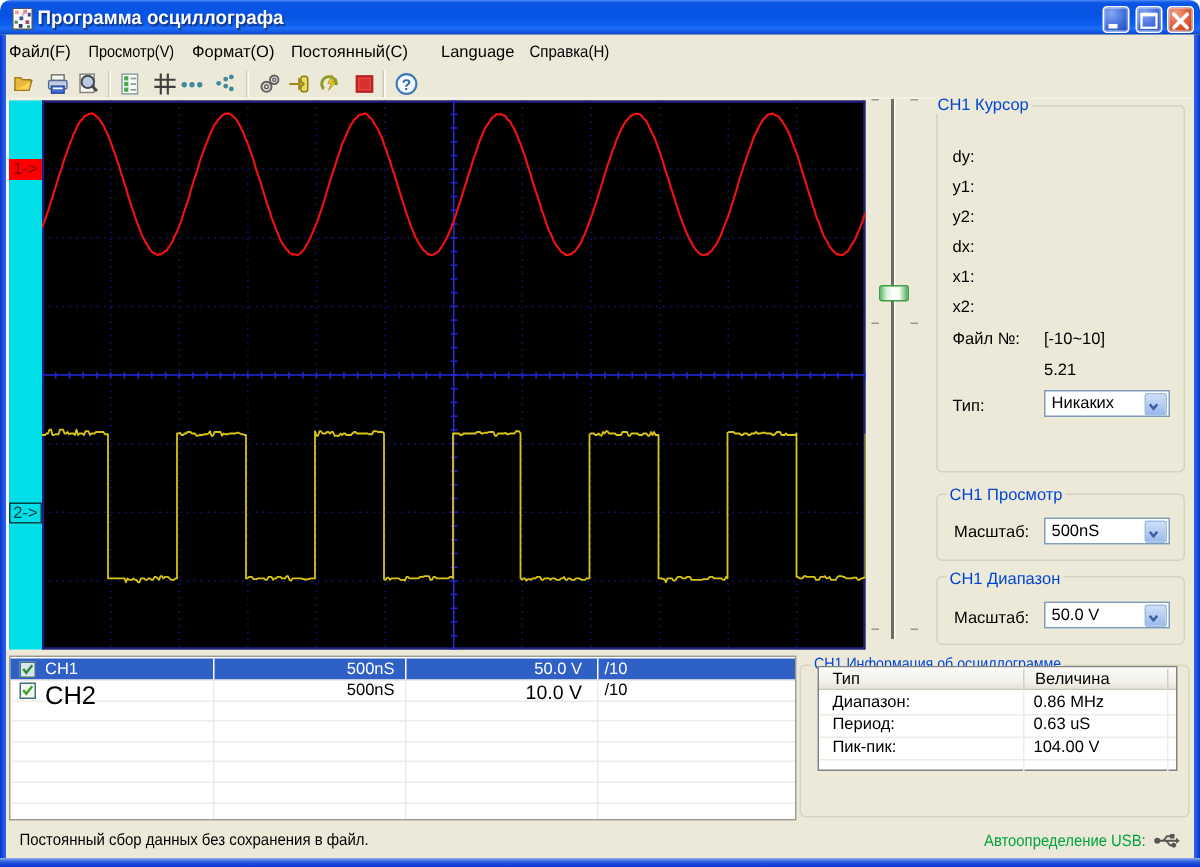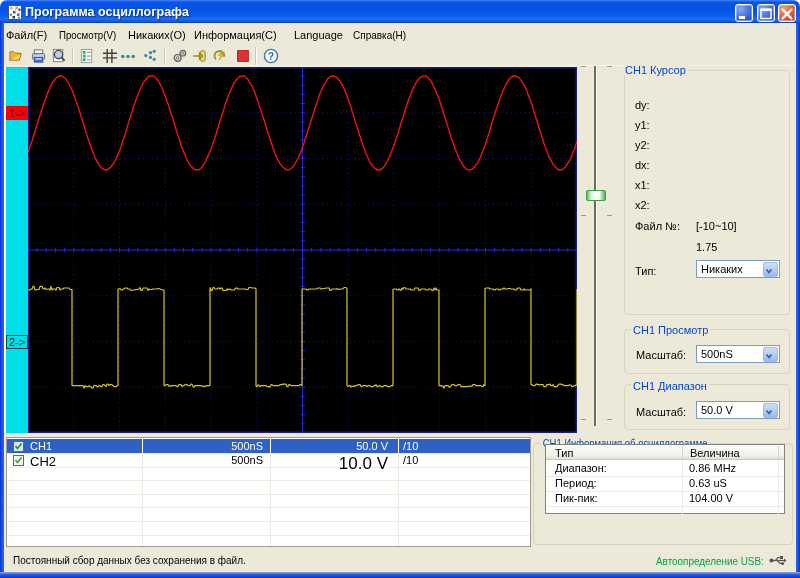--- a/index.html
+++ b/index.html
@@ -56,22 +56,22 @@
 <div class="tbtn bclose" style="left:778px">
     <svg width="16" height="16" style="position:absolute;left:0;top:0">
       <path d="M3.5 4.5 L12.5 13.5 M12.5 4.5 L3.5 13.5" stroke="#fff" stroke-width="2.4" stroke-linecap="round"></path>
     </svg>
   </div>
 <div class="borderL"></div>
 <div class="borderR"></div>
 <div class="borderB"></div>
 <div class="menutext" style="left:6px">Файл(F)</div>
 <div class="menutext" style="left:59px;transform:scaleX(0.88);transform-origin:left">Просмотр(V)</div>
-<div class="menutext" style="left:128px">Никаких(O)</div>
-<div class="menutext" style="left:194px">Информация(C)</div>
+<div class="menutext" style="left:128px">Формат(O)</div>
+<div class="menutext" style="left:194px">Постоянный(C)</div>
 <div class="menutext" style="left:294px">Language</div>
 <div class="menutext" style="left:353px;transform:scaleX(0.91);transform-origin:left">Справка(H)</div>
 <svg style="position:absolute;left:9px;top:48px" width="16" height="16" viewBox="0 0 17 17">
     <path d="M1 13 L3 6 H13 L11 13 Z" fill="#FFD34E" stroke="#A07818" stroke-width="1"></path>
     <path d="M1 13 V4 H5 L6.5 5.5 H12 V7" fill="#E8B93C" stroke="#A07818" stroke-width="1"></path>
   </svg>
 <svg style="position:absolute;left:31px;top:48px" width="16" height="16" viewBox="0 0 17 17">
     <rect x="3.5" y="2" width="9" height="4" fill="#F4F4EE" stroke="#707070"></rect>
     <rect x="1.5" y="6" width="13" height="6" rx="1" fill="#C3CEE4" stroke="#5A6A90"></rect>
     <rect x="3.5" y="10" width="9" height="5" fill="#3E6BD8" stroke="#2A4A9C"></rect>
@@ -282,21 +282,21 @@
 <div class="grp" style="left:624px;top:70px;width:166px;height:245px"></div>
 <div class="grptitle" style="left:623px;top:64px">CH1 Курсор</div>
 <div class="lbl" style="left:635px;top:99px">dy:</div>
 <div class="lbl" style="left:635px;top:119px">y1:</div>
 <div class="lbl" style="left:635px;top:139px">y2:</div>
 <div class="lbl" style="left:635px;top:159px">dx:</div>
 <div class="lbl" style="left:635px;top:179px">x1:</div>
 <div class="lbl" style="left:635px;top:199px">x2:</div>
 <div class="lbl" style="left:635px;top:220px">Файл №:</div>
 <div class="lbl" style="left:696px;top:220px">[-10~10]</div>
-<div class="lbl" style="left:696px;top:241px">1.75</div>
+<div class="lbl" style="left:696px;top:241px">5.21</div>
 <div class="lbl" style="left:635px;top:265px">Тип:</div>
 <div class="combo" style="left:696px;top:260px">
     <span>Никаких</span>
     <div class="cbtn">
       <svg class="chev">
         <path d="M1.5 1.5 L4 4.5 L6.5 1.5" fill="none" stroke="#3E5E9E" stroke-width="1.7"></path>
       </svg>
     </div>
   </div>
 <div class="grp" style="left:624px;top:329px;width:166px;height:45px"></div>
@@ -343,23 +343,23 @@
     </div>
   <div style="position:absolute;left:23px;top:2px;font-size:11px;color:#fff">CH1</div>
   <div style="position:absolute;left:180px;top:2px;width:76px;font-size:11px;color:#fff;text-align:right">500nS</div>
   <div style="position:absolute;left:305px;top:2px;width:76px;font-size:11px;color:#fff;text-align:right">50.0 V</div>
   <div style="position:absolute;left:396px;top:2px;font-size:11px;color:#fff">/10</div>
   <div style="position:absolute;left:6px;top:16.5px;width:11px;height:11px;background:#F2FAF0;border:1px solid #45707E">
       <svg width="9" height="9" style="position:absolute;left:0;top:0">
         <path d="M1.5 4 L3.5 6.5 L7.5 1.5" fill="none" stroke="#3FA32B" stroke-width="1.6"></path>
       </svg>
     </div>
-  <div style="position:absolute;left:23px;top:16px;font-size:13px;color:#000">CH2</div>
+  <div style="position:absolute;left:23px;top:16px;font-size:17px;color:#000">CH2</div>
   <div style="position:absolute;left:180px;top:16px;width:76px;font-size:11px;color:#000;text-align:right">500nS</div>
-  <div style="position:absolute;left:305px;top:16px;width:76px;font-size:17px;color:#000;text-align:right">10.0 V</div>
+  <div style="position:absolute;left:305px;top:16px;width:76px;font-size:13px;color:#000;text-align:right">10.0 V</div>
   <div style="position:absolute;left:396px;top:16px;font-size:11px;color:#000">/10</div>
 </div>
 <div class="lbl" style="left:13px;top:554px;transform:scaleX(0.907);transform-origin:left">Постоянный сбор данных без сохранения в файл.</div>
 <div class="grp" style="left:533px;top:443px;width:260px;height:102px"></div>
 <div class="grptitle" style="left:541px;top:437px;transform:scaleX(0.86);transform-origin:left">CH1 Информация об осциллограмме</div>
 <div class="gtable" style="left:545px;top:444px;width:240px;height:70px">
   <div style="position:absolute;left:0;top:0;width:238px;height:15px;background:linear-gradient(180deg,#FBFBF8 0%,#F2F1EA 70%,#E4E2D8 100%);border-bottom:1px solid #C9C7BC"></div>
   <div style="position:absolute;left:136px;top:1px;width:1px;height:13px;background:#D4D2C8"></div>
   <div style="position:absolute;left:232px;top:1px;width:1px;height:13px;background:#D4D2C8"></div>
   <div style="position:absolute;left:136px;top:16px;width:1px;height:61px;background:#ECEBE4"></div>

